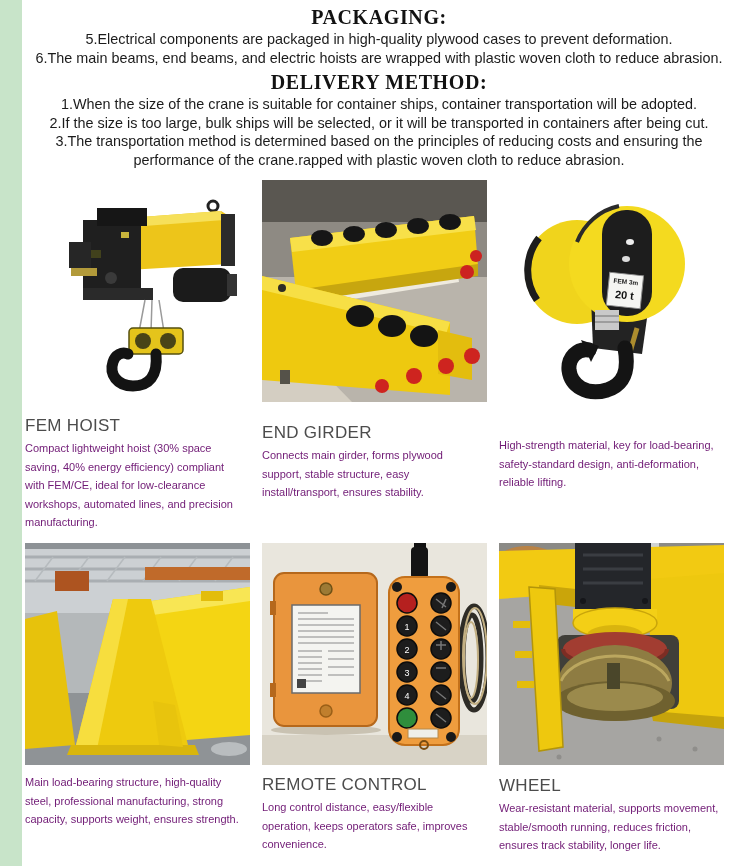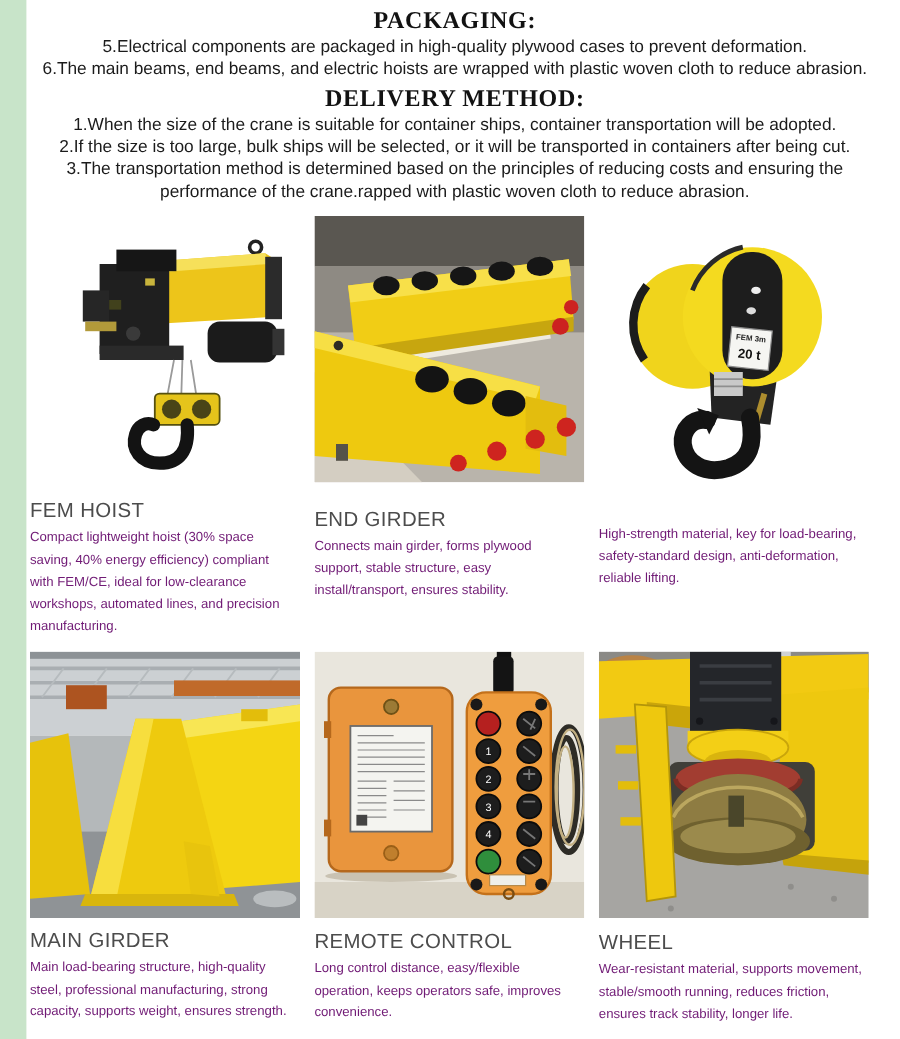--- a/index.html
+++ b/index.html
@@ -180,21 +180,20 @@
         <polygon points="112,60 225,44 225,58 114,74" fill="#f8e654"></polygon>
         <rect x="176" y="48" width="22" height="10" fill="#e3bd0b"></rect>
         <polygon points="88,56 126,56 164,206 50,206" fill="#eeca0e"></polygon>
         <polygon points="88,56 103,56 72,206 50,206" fill="#f7de3e"></polygon>
         <polygon points="46,202 170,202 174,212 42,212" fill="#d9b60c"></polygon>
         <polygon points="128,158 150,162 158,204 134,202" fill="#e8c40d"></polygon>
         <ellipse cx="204" cy="206" rx="18" ry="7" fill="#b9bdbf"></ellipse>
       </svg>
     </div>
     <figcaption class="cap cap-4">
-      <h3 class="cap-title">MAIN GIRDER</h3>
       <p class="cap-desc">Main load-bearing structure, high-quality steel, professional manufacturing, strong capacity, supports weight, ensures strength.</p>
     </figcaption>
   </figure>
 
   <figure class="card">
     <div class="photo">
       <svg width="225" height="222" viewBox="0 0 225 222">
         <rect width="225" height="222" fill="#e9e6dd"></rect>
         <rect y="192" width="225" height="30" fill="#d8d3c6"></rect>
         <g stroke="#2e2c26" stroke-width="5" fill="none">

